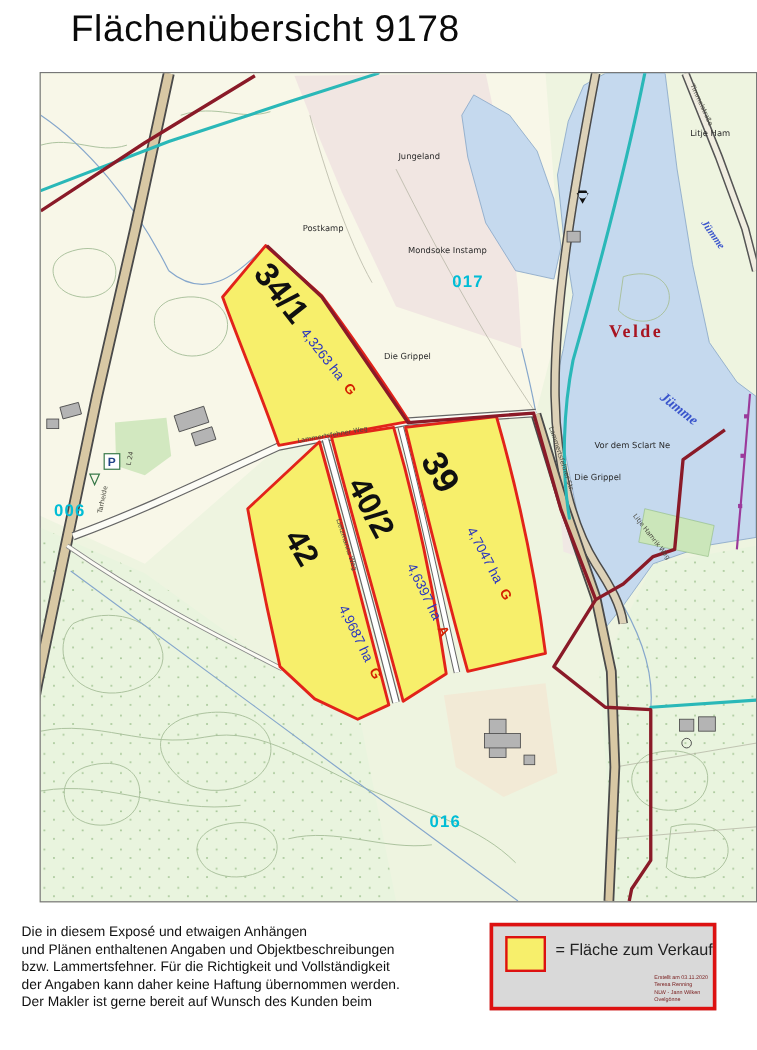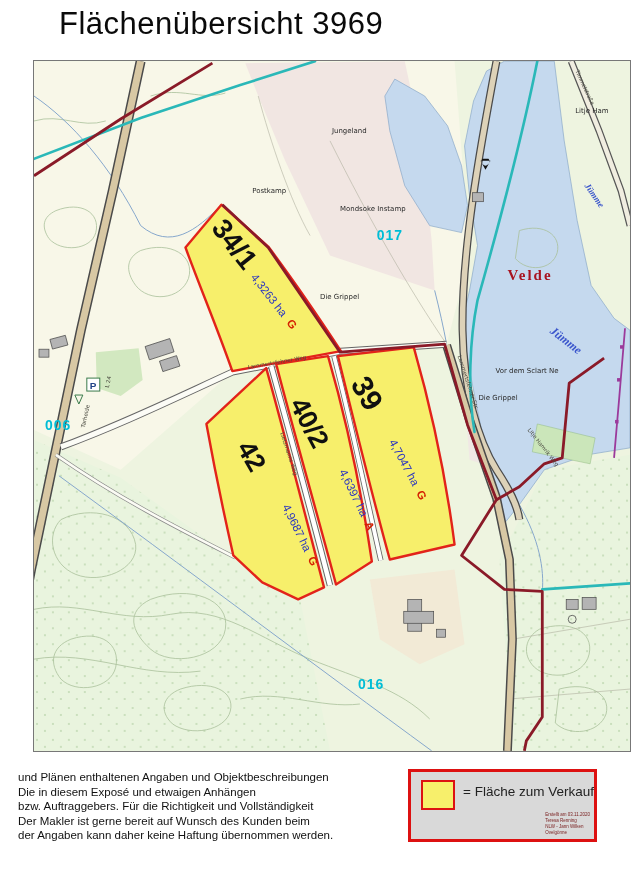--- a/index.html
+++ b/index.html
@@ -27,21 +27,21 @@
   #legend{position:absolute;left:408px;top:769px;width:189px;height:73px;background:#d9d9d9;border:3px solid #dd1111;box-sizing:border-box;}
   #legend .swatch{position:absolute;left:10px;top:8px;width:30px;height:26px;background:var(--parcel_fill);border:2px solid #dd1111;}
   #legend .lbl{position:absolute;left:52px;top:12px;font-size:13.5px;color:#222;}
   #legend .stamp{position:absolute;right:4px;bottom:3px;font-size:4.5px;line-height:6px;color:#7a2020;text-align:left;}
   
   #disclaimer{position:absolute;left:18px;top:770px;width:385px;font-size:11.5px;line-height:14.6px;color:#111;}
 </style>
 </head>
 <body>
 
-<div class="page-title">Flächenübersicht 3969</div>
+<div class="page-title">Flächenübersicht 9178</div>
 
 <div id="map-frame">
 <svg width="596" height="690" viewBox="33 60 598 692" xmlns="http://www.w3.org/2000/svg">
   <defs>
     <pattern id="dots" width="16" height="16" patternUnits="userSpaceOnUse">
       <rect width="16" height="16" fill="#e9f4de"></rect>
       <circle cx="4" cy="5" r="0.8" fill="#a3c493"></circle>
       <circle cx="12" cy="12" r="0.8" fill="#a3c493"></circle>
     </pattern>
   </defs>
@@ -203,18 +203,18 @@
   <div class="lbl">= Fläche zum Verkauf</div>
   <div class="stamp">
     <div>Erstellt am 03.11.2020</div>
     <div>Teresa Renning</div>
     <div>NLW - Jann Wilken</div>
     <div>Ovelgönne</div>
   </div>
 </div>
 
 <div id="disclaimer">
+  <div>Die in diesem Exposé und etwaigen Anhängen</div>
   <div>und Plänen enthaltenen Angaben und Objektbeschreibungen</div>
-  <div>Die in diesem Exposé und etwaigen Anhängen</div>
-  <div>bzw. Auftraggebers. Für die Richtigkeit und Vollständigkeit</div>
+  <div>bzw. Lammertsfehner. Für die Richtigkeit und Vollständigkeit</div>
+  <div>der Angaben kann daher keine Haftung übernommen werden.</div>
   <div>Der Makler ist gerne bereit auf Wunsch des Kunden beim</div>
-  <div>der Angaben kann daher keine Haftung übernommen werden.</div>
 </div>
 
 </body></html>

